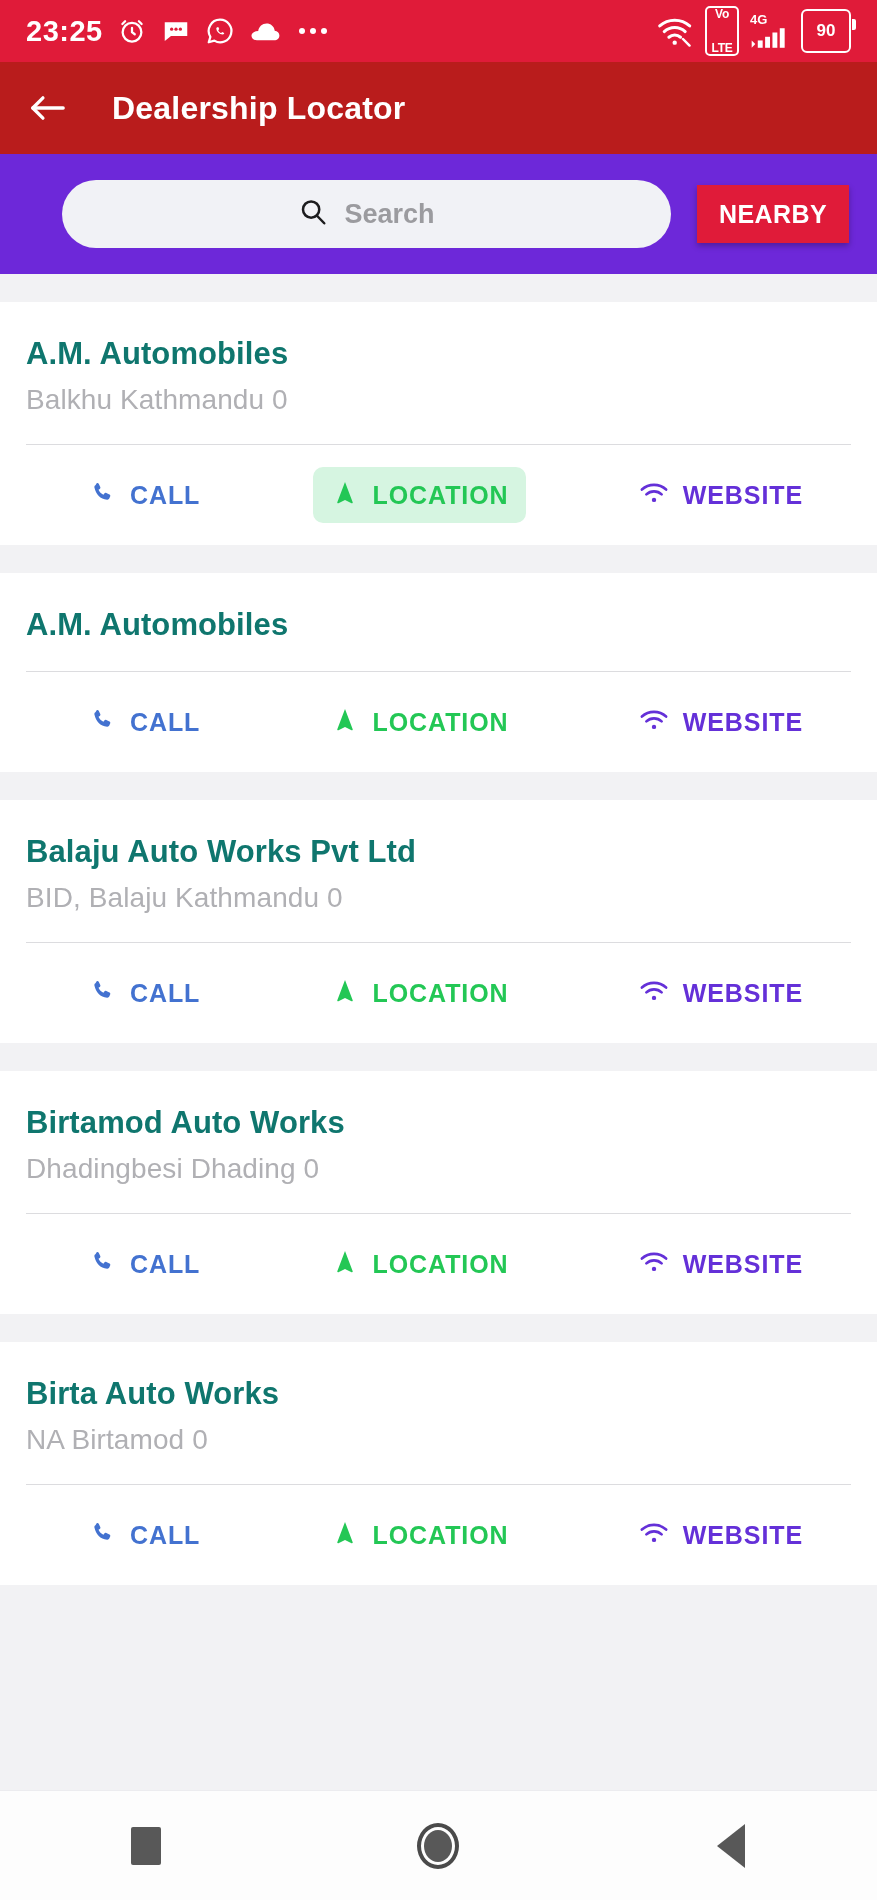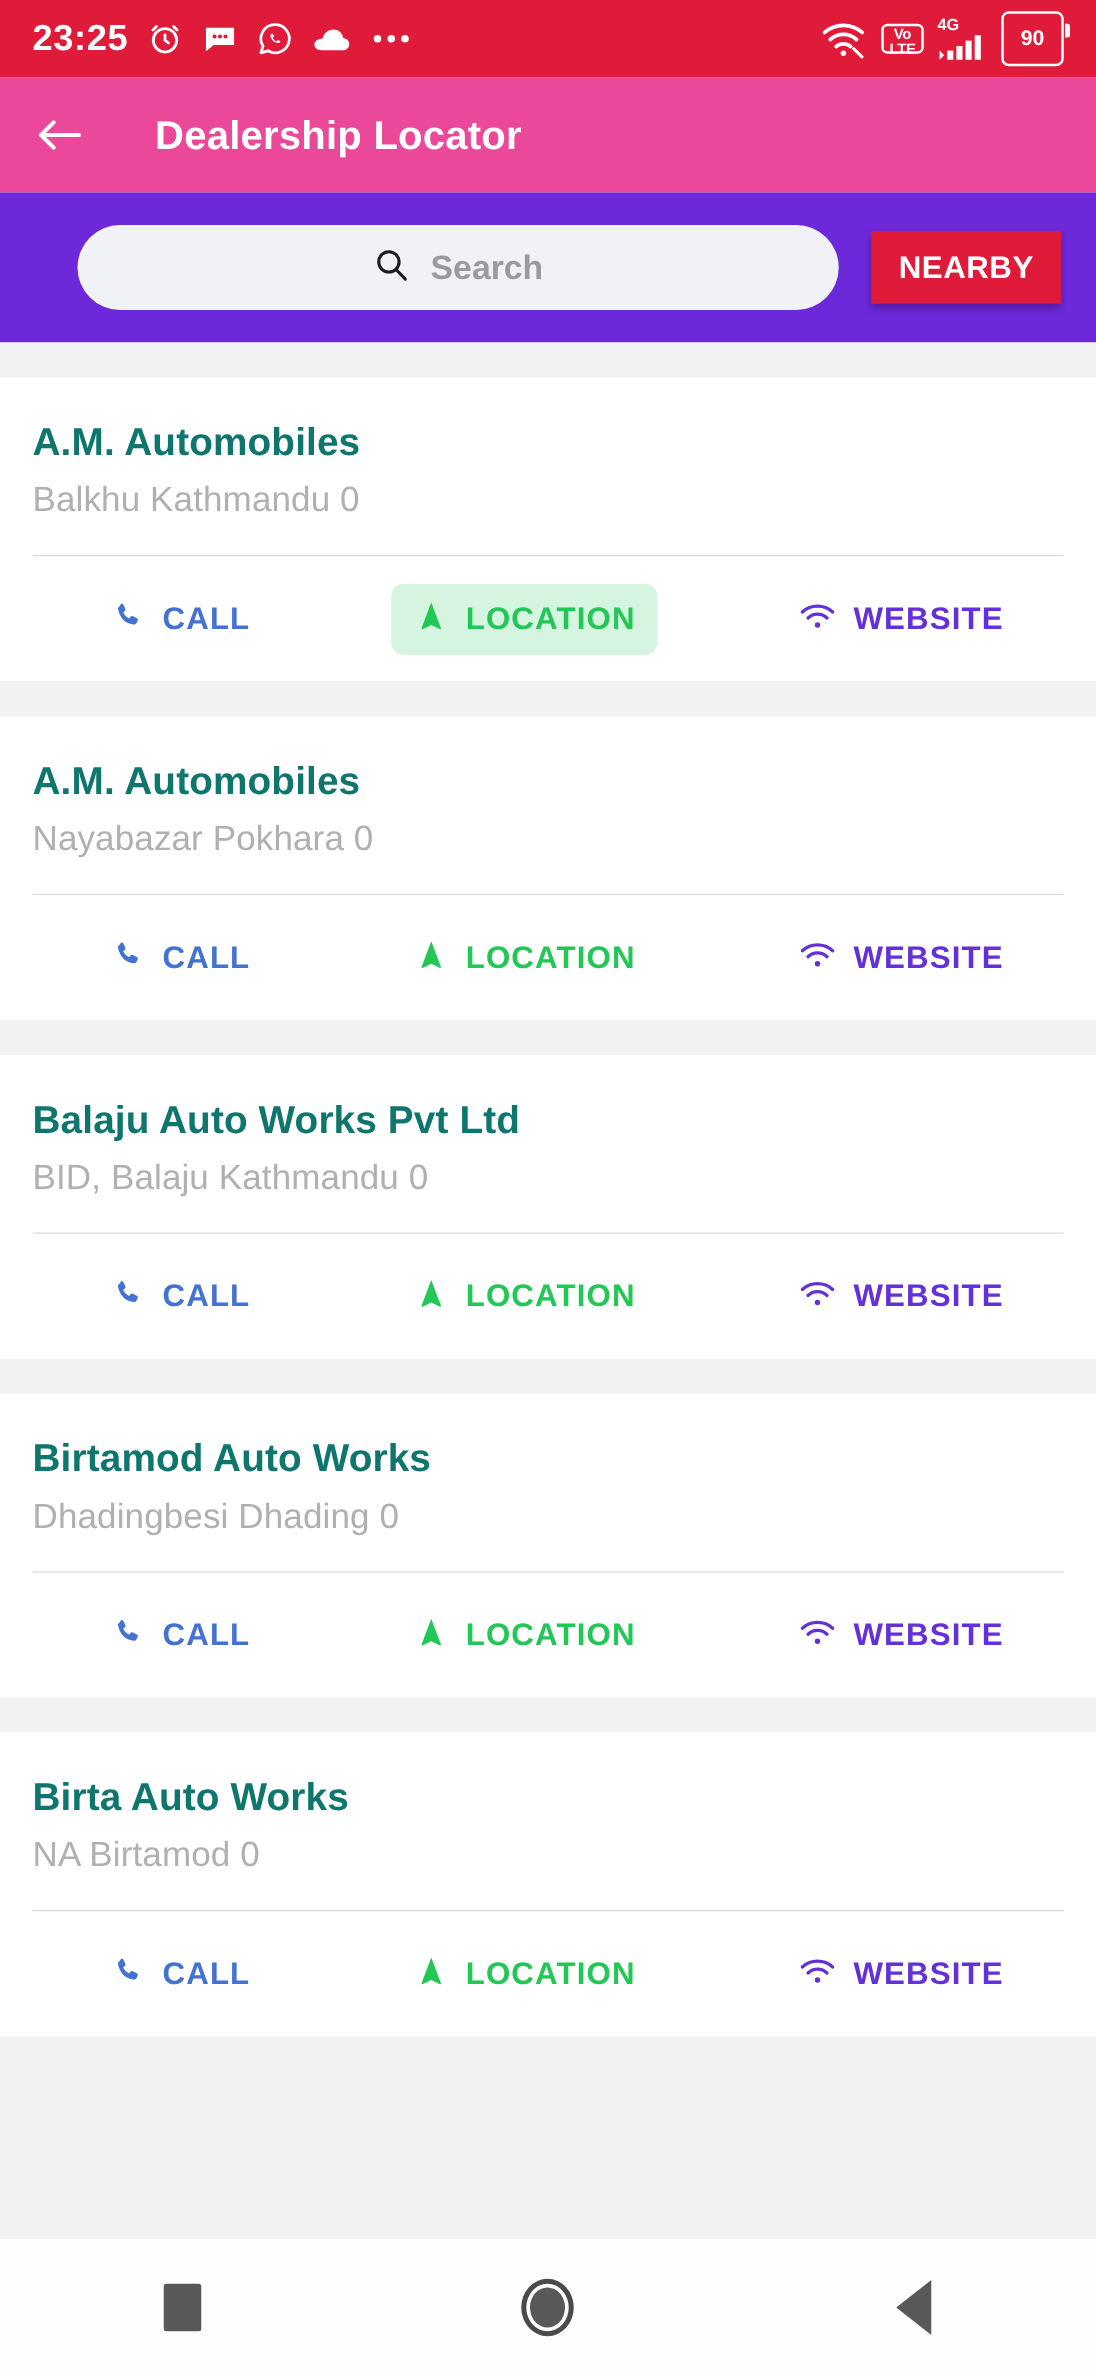--- a/index.html
+++ b/index.html
@@ -16,41 +16,41 @@
     height:62px; background:#e01b39; flex:0 0 auto;
     display:flex; align-items:center; padding:0 26px; color:#fff;
   }
   .sb-left { display:flex; align-items:center; gap:14px; }
   .sb-time { font-size:29px; font-weight:bold; letter-spacing:0.5px; }
   .sb-right { margin-left:auto; display:flex; align-items:center; gap:11px; }
   .sb-icon { display:flex; align-items:center; }
   .dots { display:flex; gap:5px; align-items:center; margin-left:4px; }
   .dots i { width:6px; height:6px; border-radius:50%; background:#fff; display:block; }
   .volte {
-    border:2.5px solid #fff; border-radius:5px; width:34px; height:24px;
-    display:flex; flex-direction:column; align-items:center; justify-content:flex-start;
+    border:2.5px solid #fff; border-radius:5px; width:34px; height:50px;
+    display:flex; flex-direction:column; align-items:center; justify-content:space-between;
     line-height:1; font-weight:bold;
   }
   .volte span { font-size:12px; letter-spacing:-0.3px; }
   .sigwrap { display:flex; flex-direction:column; align-items:flex-start; line-height:1; }
   .sigwrap .g4 { font-size:13px; font-weight:bold; margin-bottom:1px; }
   .batt {
     border:2.5px solid #fff; border-radius:6px; width:50px; height:44px;
     display:flex; align-items:center; justify-content:center; position:relative;
   }
   .batt span { font-size:17px; font-weight:bold; }
   .batt::after {
     content:""; position:absolute; right:-7px; top:8px; width:4px; height:11px;
     background:#fff; border-radius:0 2px 2px 0;
   }
 
   
   .appbar {
-    height:92px; background:#ec4899; flex:0 0 auto;
-    display:flex; align-items:center; padding:0 26px; gap:54px;
+    height:92px; background:#b91c1c; flex:0 0 auto;
+    display:flex; align-items:center; padding:0 26px; gap:42px;
   }
   .back-btn { width:44px; height:44px; display:flex; align-items:center; justify-content:center; cursor:pointer; }
   .appbar-title { color:#fff; font-size:32px; font-weight:bold; letter-spacing:0.2px; }
 
   
   .searchzone { background:#6d28d9; flex:0 0 auto; padding:26px 28px 26px 62px; display:flex; align-items:center; gap:26px; }
   .searchbox {
     flex:1; height:68px; background:#f1f2f6; border-radius:34px;
     display:flex; align-items:center; justify-content:center; gap:16px; cursor:text;
   }
@@ -221,21 +221,20 @@
               <circle cx="13" cy="16" r="1.9" fill="#6430d8" stroke="none"></circle>
             </svg>
           </span>
           <span class="act-label">WEBSITE</span>
         </div>
       </div>
     </div>
 
     <div class="card">
       <div class="card-name">A.M. Automobiles</div>
-      <div class="card-addr">Nayabazar Pokhara 0</div>
       <div class="divider"></div>
       <div class="actions">
         <div class="act call">
           <span>
             <svg width="28" height="28" viewBox="0 0 24 24" fill="#4372d0">
                 <path d="M7.6 3.5c.6-.3 1.3 0 1.6.6l1.3 2.7c.3.6.1 1.3-.4 1.7l-1.1.8c.8 1.9 2.3 3.4 4.2 4.2l.8-1.1c.4-.5 1.1-.7 1.7-.4l2.7 1.3c.6.3.9 1 .6 1.6l-.8 1.8c-.3.7-1 1.1-1.8 1C10.4 17 6.9 13.4 5.5 7.2c-.2-.8.2-1.6.9-1.9z"></path>
               </svg>
           </span>
           <span class="act-label">CALL</span>
         </div>

